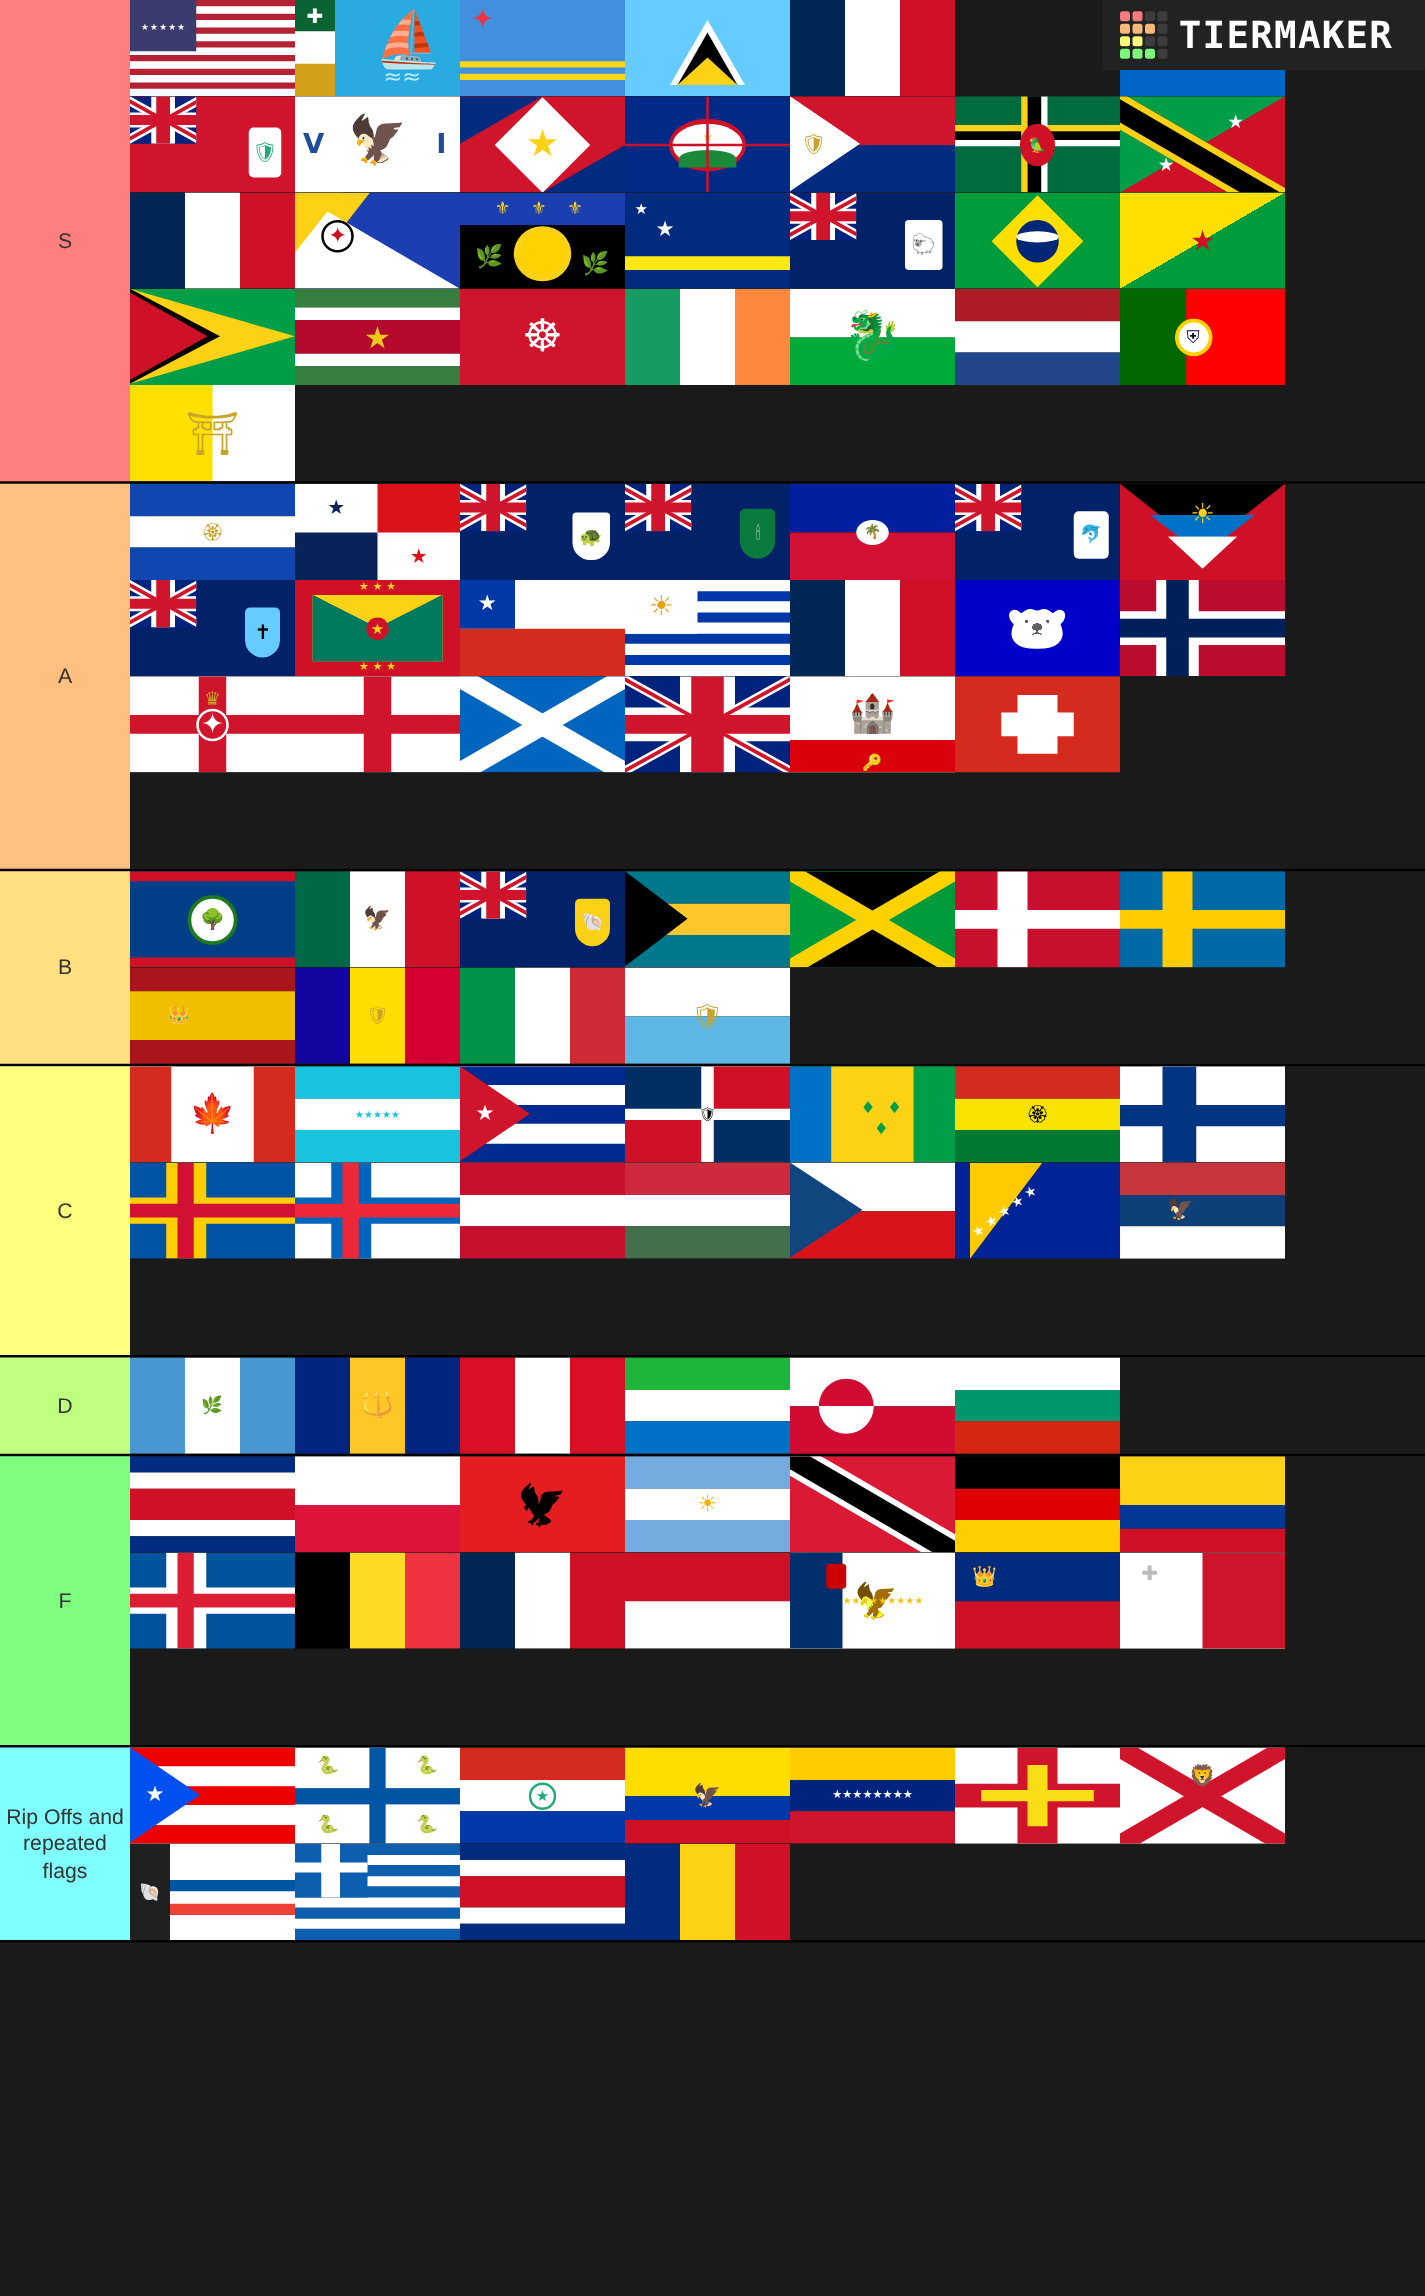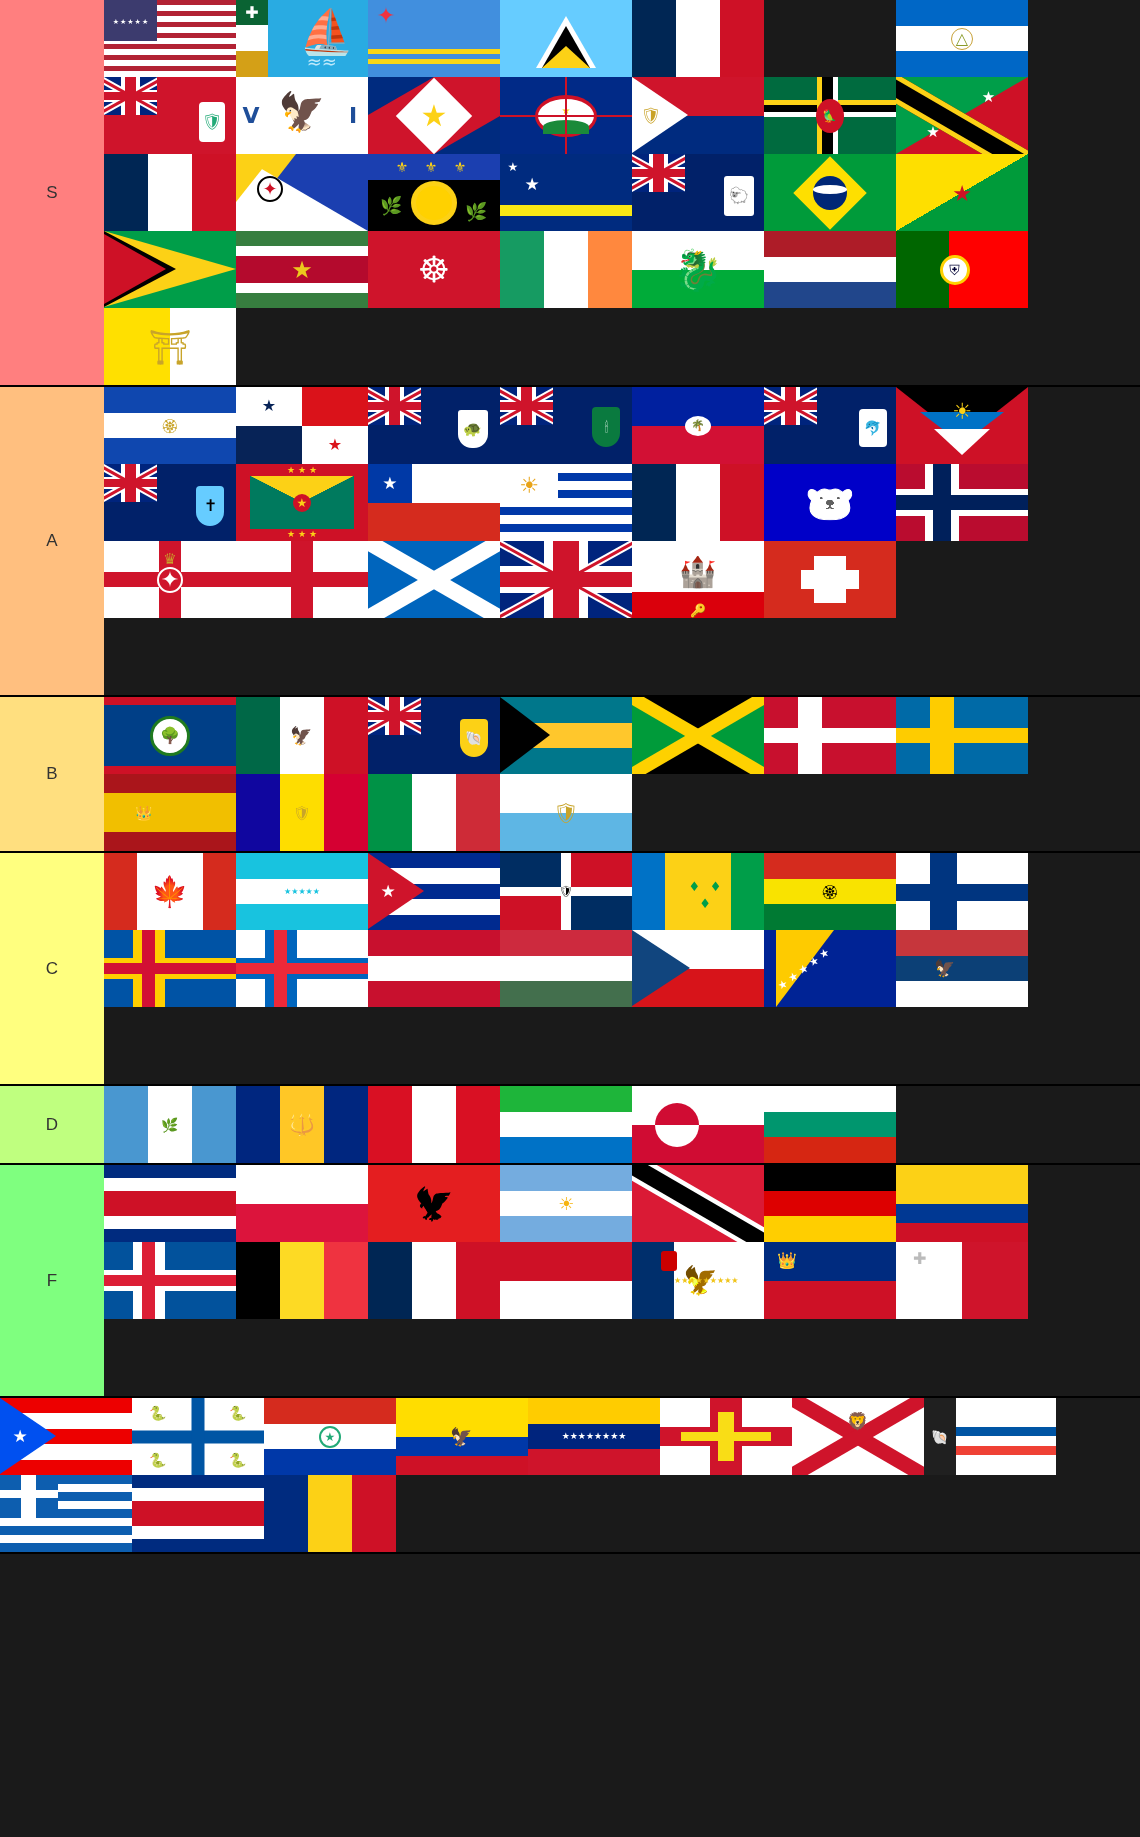--- a/index.html
+++ b/index.html
@@ -52,20 +52,41 @@
   .disc { position:absolute; border-radius:50%; }
   .lozenge { position:absolute; background:#fff; transform:rotate(45deg); }
   .sun { position:absolute; border-radius:50%; background:#ffd100;
          box-shadow:0 0 0 2px #ffd100; }
 </style>
 </head>
 <body>
 
 <div id="app">
 
+  <div class="logo">
+    <div class="logo-grid" id="logo-grid">
+        <i style="background: rgb(249, 123, 123);"></i>
+        <i style="background: rgb(249, 123, 123);"></i>
+        <i style="background: rgb(60, 60, 60);"></i>
+        <i style="background: rgb(60, 60, 60);"></i>
+        <i style="background: rgb(249, 185, 123);"></i>
+        <i style="background: rgb(249, 185, 123);"></i>
+        <i style="background: rgb(249, 185, 123);"></i>
+        <i style="background: rgb(60, 60, 60);"></i>
+        <i style="background: rgb(249, 249, 123);"></i>
+        <i style="background: rgb(249, 249, 123);"></i>
+        <i style="background: rgb(60, 60, 60);"></i>
+        <i style="background: rgb(60, 60, 60);"></i>
+        <i style="background: rgb(123, 249, 123);"></i>
+        <i style="background: rgb(123, 249, 123);"></i>
+        <i style="background: rgb(123, 249, 123);"></i>
+        <i style="background: rgb(60, 60, 60);"></i>
+      </div>
+    <div class="logo-text">TIERMAKER</div>
+  </div>
 
   <div id="tiers">
       <div class="tier-row" style="background: rgb(26, 26, 26);">
         <div class="tier-label" style="background: rgb(255, 127, 127);">S</div>
         <div class="tier-cells">
           <div class="cell">
             <div class="flag" style="background: rgb(255, 255, 255);">
               <div class="hs" style="background: rgb(178, 34, 52); top: 0%; height: 7.14%;"></div>
               <div class="hs" style="background: rgb(178, 34, 52); top: 14.28%; height: 7.14%;"></div>
               <div class="hs" style="background: rgb(178, 34, 52); top: 28.56%; height: 7.14%;"></div>
@@ -872,20 +893,21 @@
               <div class="em" style="left: 18%; top: 22%; width: 20px; height: 20px; transform: translate(-50%, -50%); font-size: 16px; color: rgb(187, 187, 187);">✚</div>
             </div>
           </div>
           <div class="cell" style="background: rgb(26, 26, 26);"></div>
           <div class="cell" style="background: rgb(26, 26, 26);"></div>
           <div class="cell" style="background: rgb(26, 26, 26);"></div>
           <div class="cell" style="background: rgb(26, 26, 26);"></div>
         </div>
       </div>
       <div class="tier-row" style="background: rgb(26, 26, 26);">
+        <div class="tier-label" style="background: rgb(127, 255, 255);">Rip Offs and repeated flags</div>
         <div class="tier-cells">
           <div class="cell">
             <div class="flag" style="background: rgb(255, 255, 255);">
               <div class="hs" style="background: rgb(237, 0, 0); top: 0%; height: 20%;"></div>
               <div class="hs" style="background: rgb(237, 0, 0); top: 40%; height: 20%;"></div>
               <div class="hs" style="background: rgb(237, 0, 0); top: 80%; height: 20%;"></div>
               <div class="tri" style="left: 0px; top: 0px; border-top: 38.5px solid transparent; border-bottom: 38.5px solid transparent; border-left: 56px solid rgb(0, 80, 240);"></div>
               <div class="em" style="left: 10px; top: 50%; width: 20px; height: 20px; transform: translateY(-50%); color: rgb(255, 255, 255); font-size: 17px;">★</div>
             </div>
           </div>

